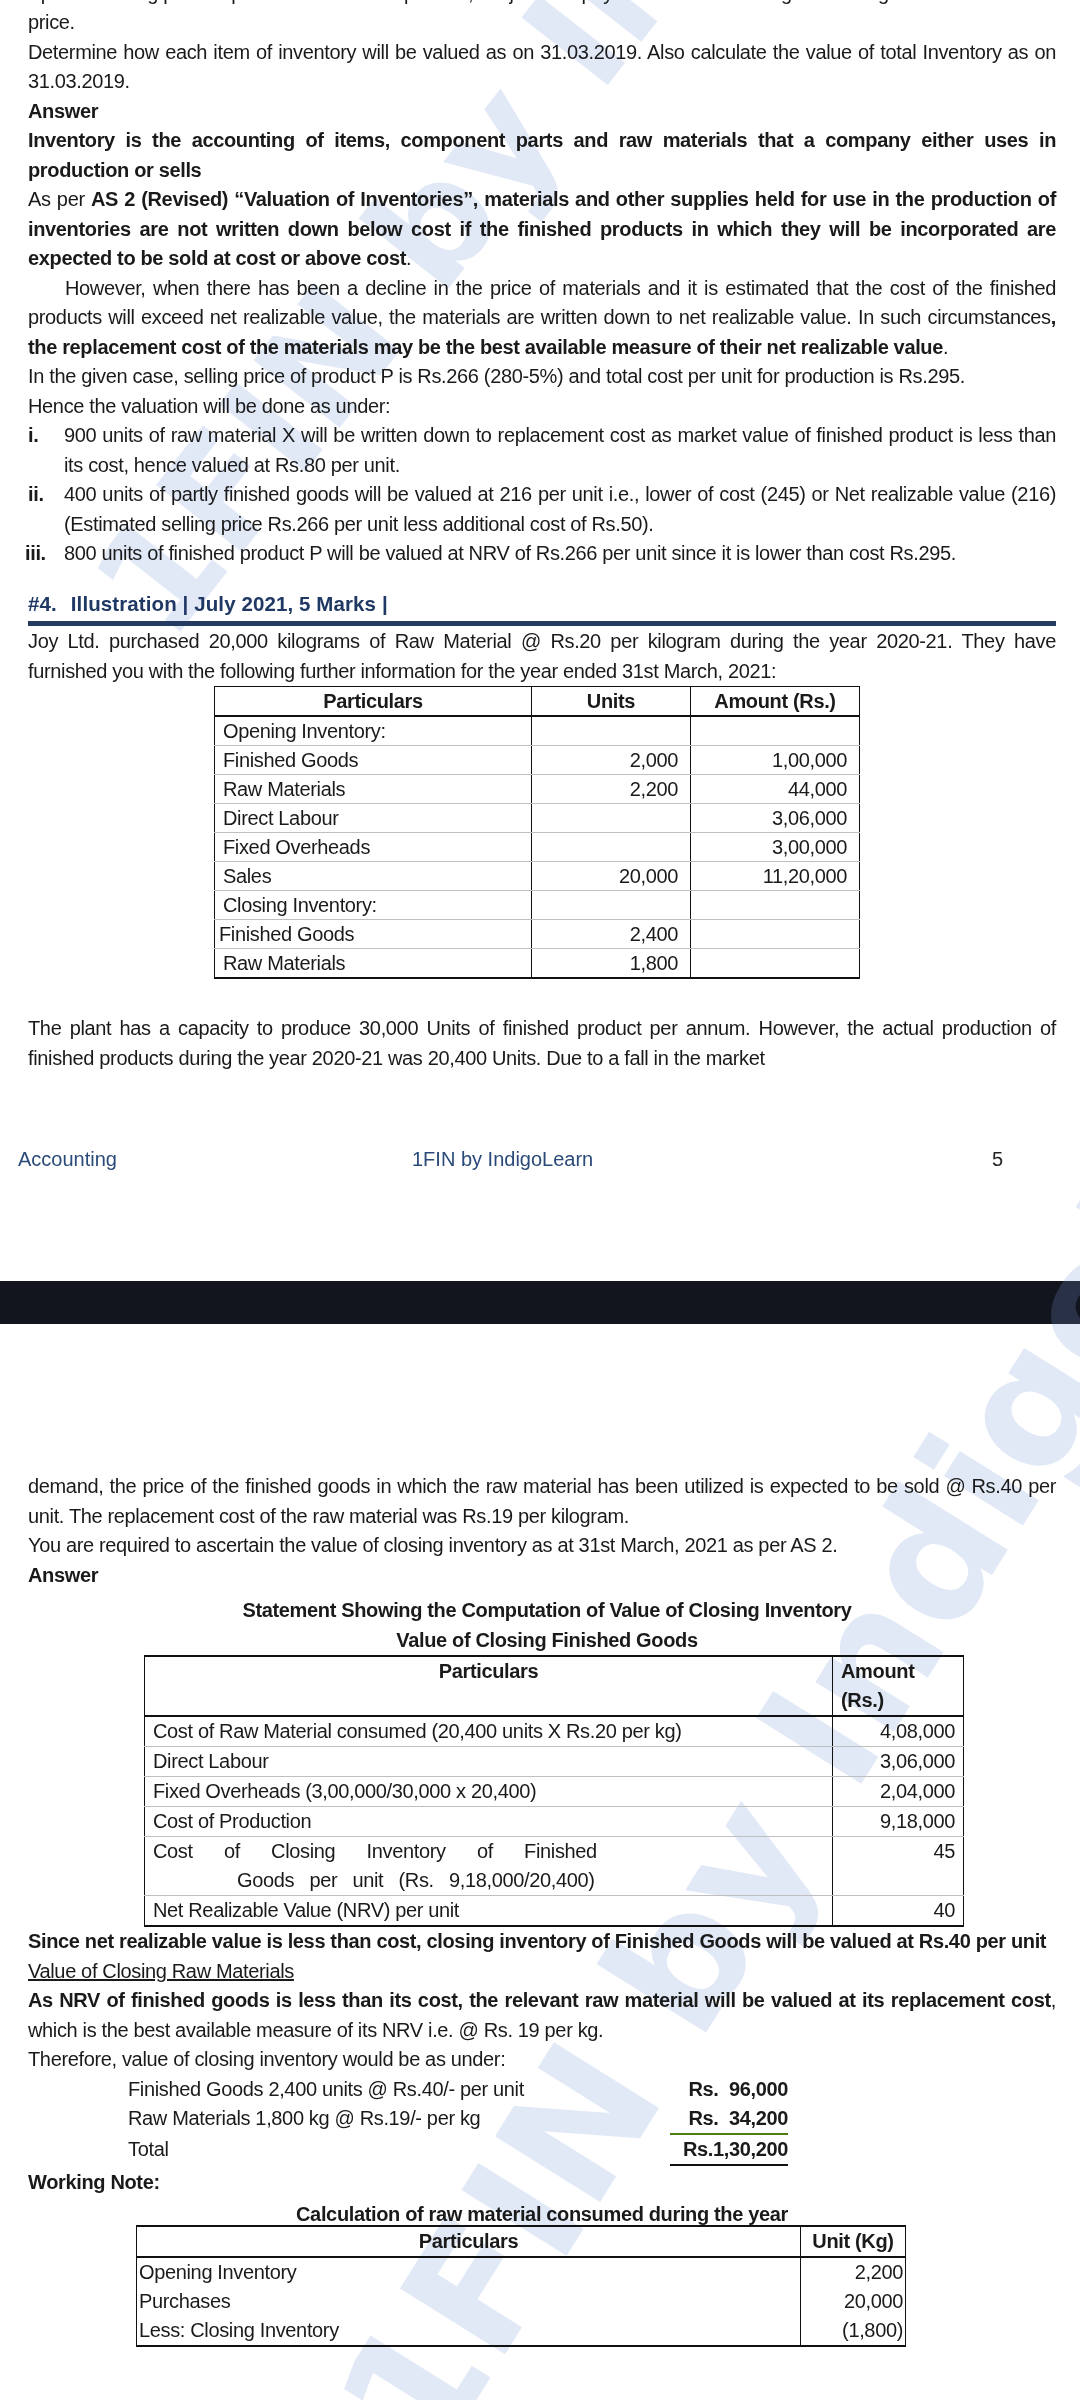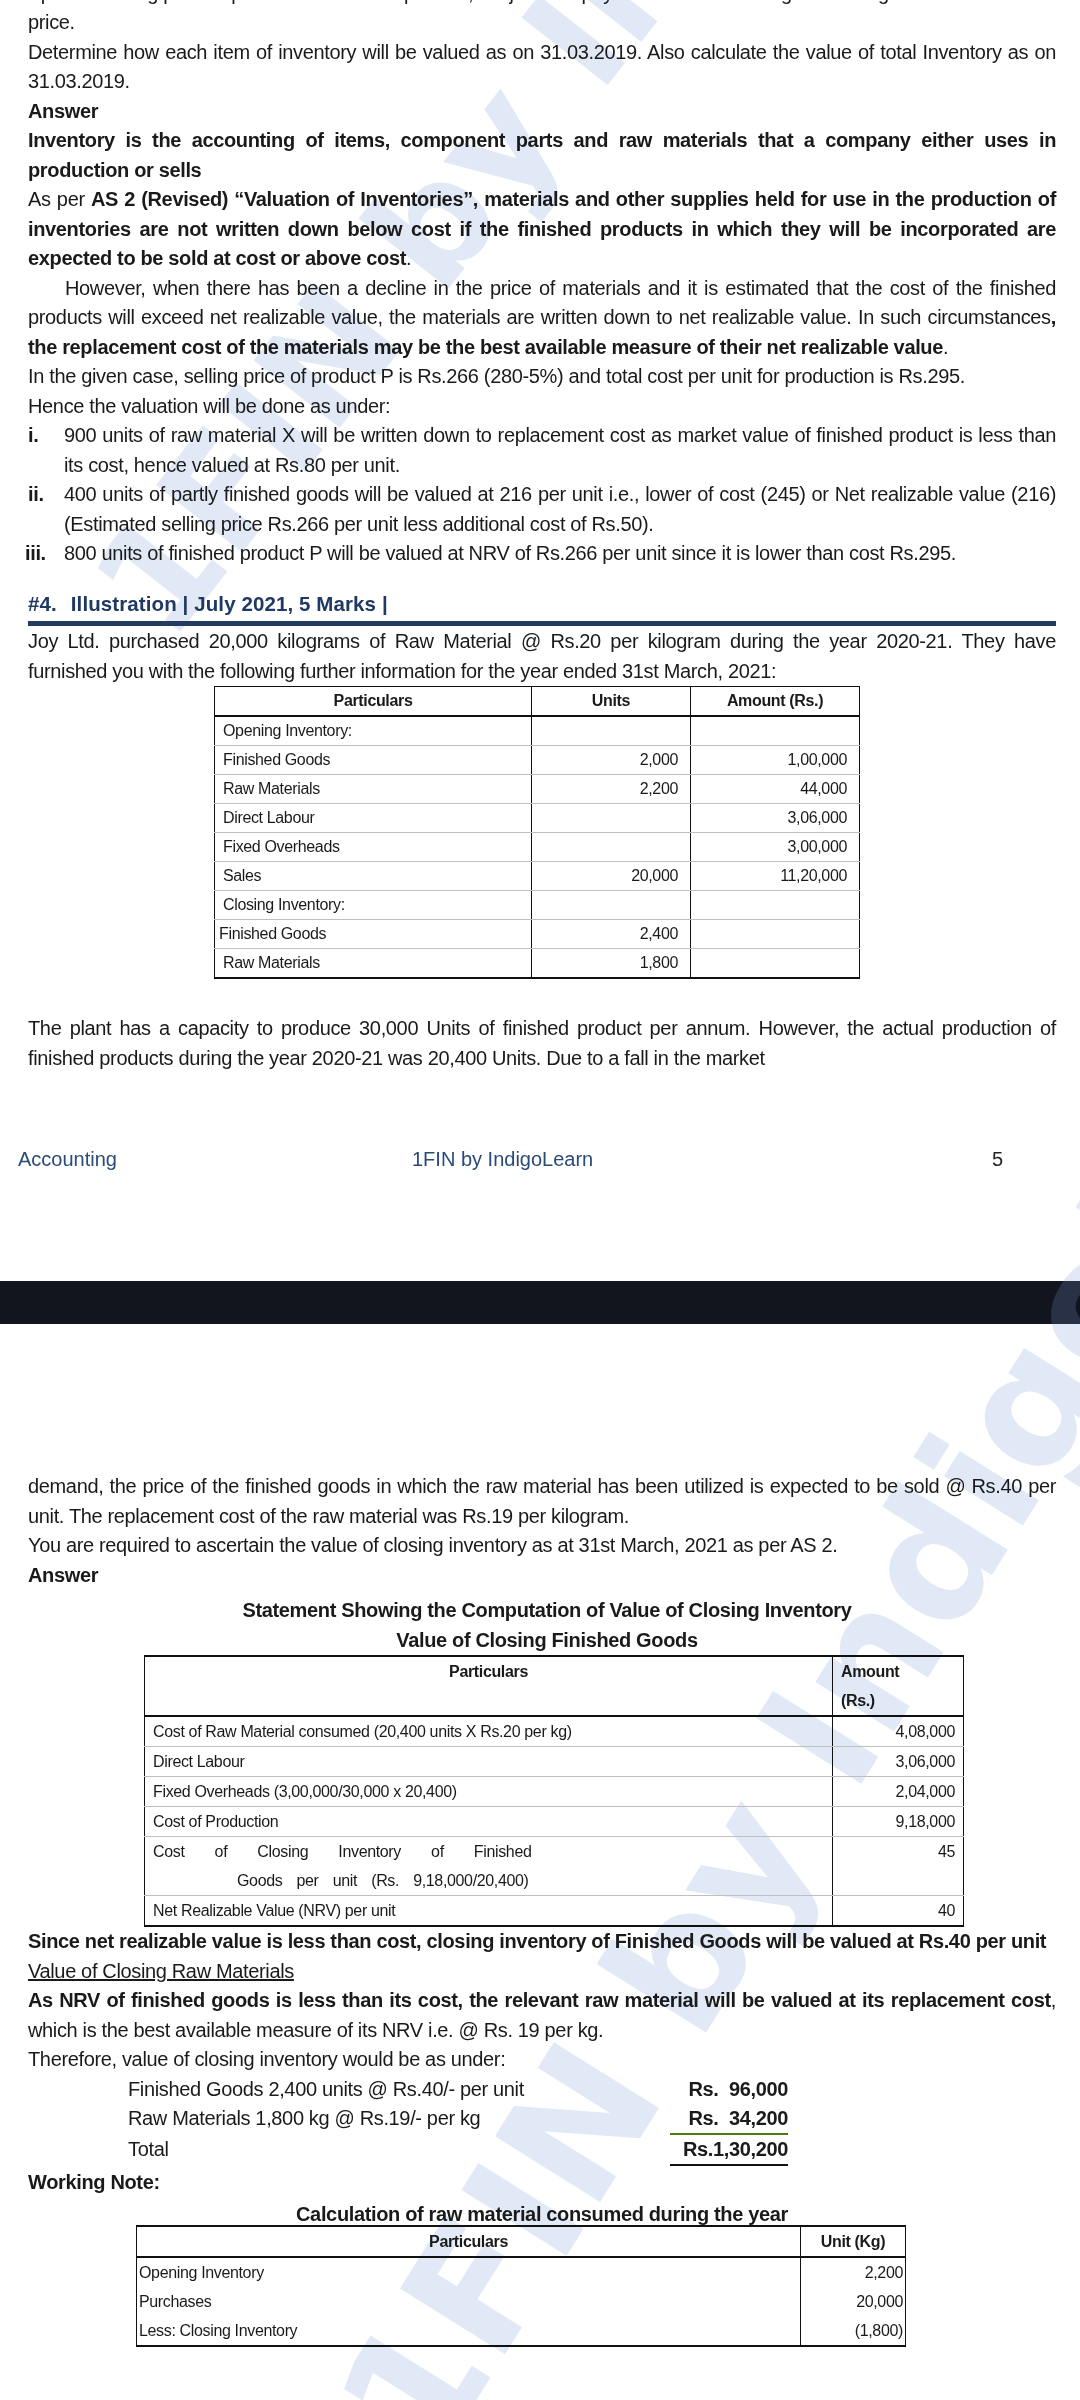--- a/index.html
+++ b/index.html
@@ -23,21 +23,21 @@
   .clip-top { position: absolute; top: -21px; left: 18px; font-size: 20px; line-height: 29.5px; letter-spacing: -0.35px; white-space: nowrap; }
 
   ol.roman { list-style: none; margin: 0; padding: 0; }
   ol.roman li { position: relative; padding-left: 36px; }
   ol.roman li .num { position: absolute; left: 0; top: 0; width: 30px; font-weight: bold; }
 
   .illus-head { font-size: 20.5px; font-weight: bold; color: #1f3864; margin-top: 20px; padding-bottom: 1px; letter-spacing: 0.1px; }
   .illus-head .n { margin-right: 14px; }
   .illus-rule { height: 5px; background: #243a5e; margin-top: 2px; margin-bottom: 1px; }
 
-  table { border-collapse: collapse; font-size: 16px; letter-spacing: -0.35px; }
+  table { border-collapse: collapse; font-size: 20px; letter-spacing: -0.35px; }
   .t1 { margin-left: 186px; width: 646px; }
   .t1 th, .t1 td { border: 1.5px solid #111; height: 28px; padding: 0 4px; line-height: 28px; }
   .t1 td { border-top: 1.5px solid #bfbfbf; border-bottom: 1.5px solid #bfbfbf; }
   .t1 th { font-weight: bold; text-align: center; border-bottom: 2px solid #111; }
   .t1 tr:last-child td { border-bottom: 2px solid #111; }
   .t1 td.r { text-align: right; padding-right: 12px; }
   .t1 td.p { padding-left: 8px; }
 
   .center-title { text-align: center; font-weight: bold; }
 

